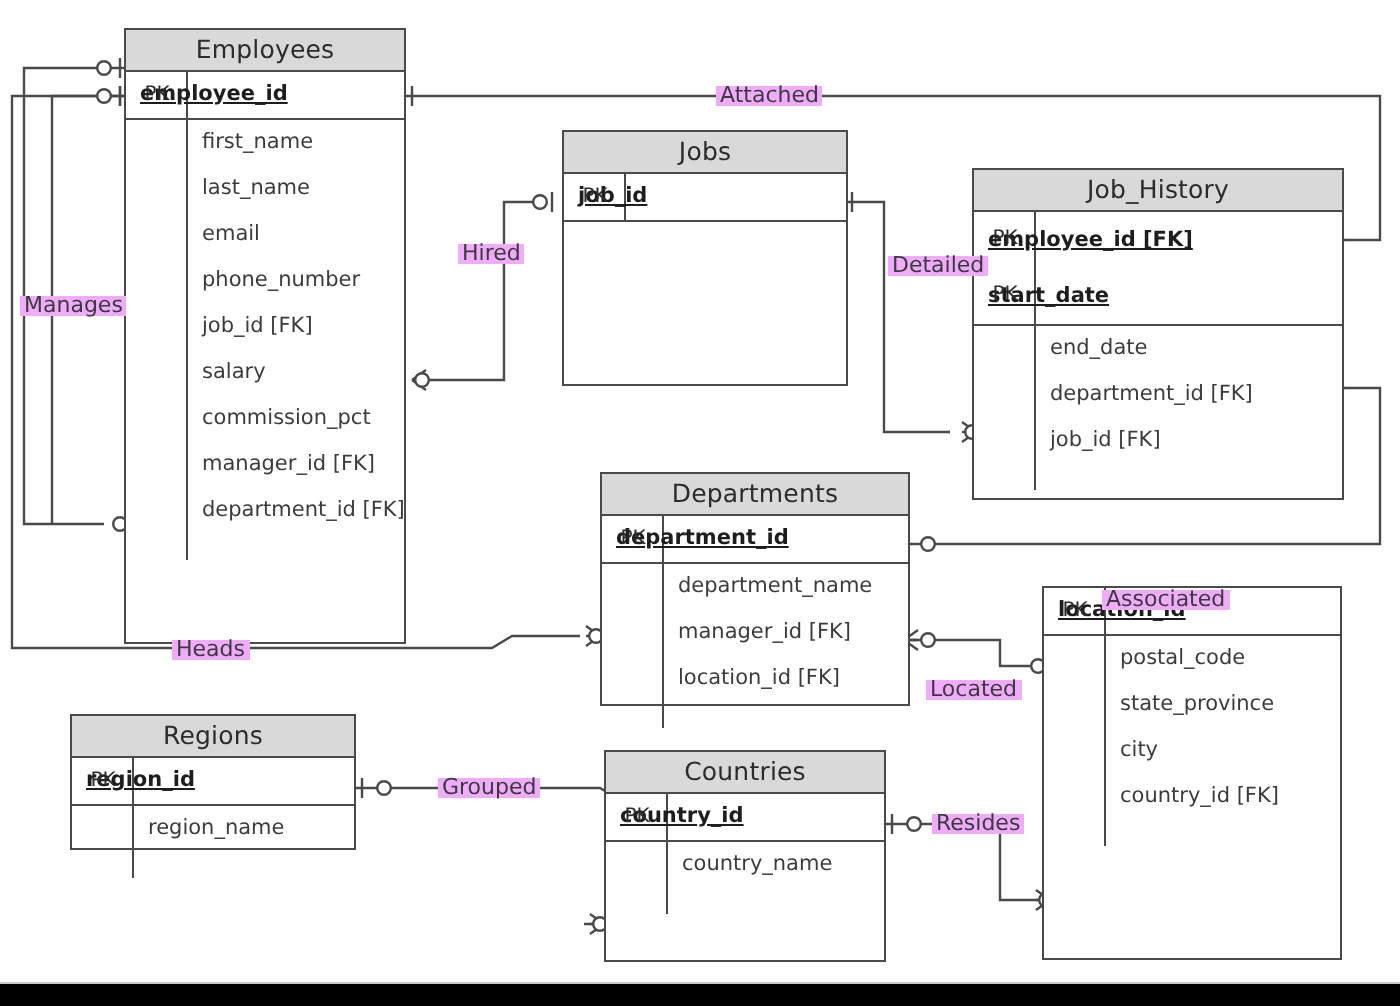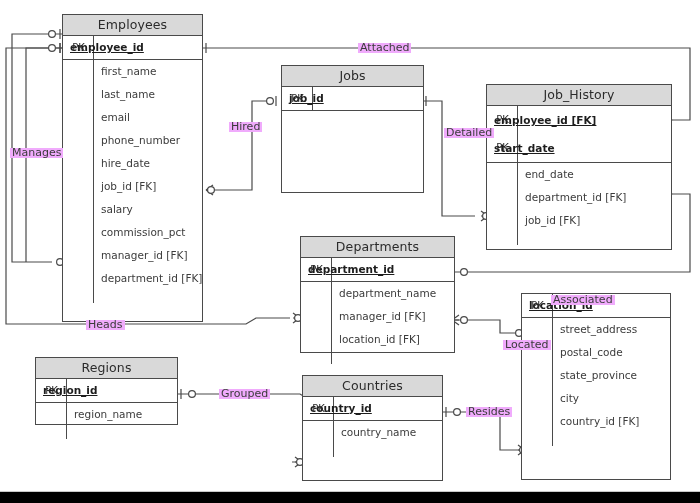--- a/index.html
+++ b/index.html
@@ -175,21 +175,20 @@
         <div class="row pk">
           <span class="pklabel">PK</span>
           <span class="fname">employee_id</span>
         </div>
       </div>
       <div class="rows">
         <div class="row"><span class="fname">first_name</span></div>
         <div class="row"><span class="fname">last_name</span></div>
         <div class="row"><span class="fname">email</span></div>
         <div class="row"><span class="fname">phone_number</span></div>
-        <div class="row"><span class="fname">hire_date</span></div>
         <div class="row"><span class="fname">job_id [FK]</span></div>
         <div class="row"><span class="fname">salary</span></div>
         <div class="row"><span class="fname">commission_pct</span></div>
         <div class="row"><span class="fname">manager_id [FK]</span></div>
         <div class="row"><span class="fname">department_id [FK]</span></div>
         <div class="bottompad"></div>
       </div>
     </div>
   </div>
 
@@ -251,21 +250,20 @@
   <div class="entity" id="ent-locations" style="left:521px;top:293px;width:150px;height:187px;">
     <div class="ent-body">
       <div class="keycol"></div>
       <div class="pkgrp">
         <div class="row pk">
           <span class="pklabel">PK</span>
           <span class="fname">location_id</span>
         </div>
       </div>
       <div class="rows">
-        <div class="row"><span class="fname">street_address</span></div>
         <div class="row"><span class="fname">postal_code</span></div>
         <div class="row"><span class="fname">state_province</span></div>
         <div class="row"><span class="fname">city</span></div>
         <div class="row"><span class="fname">country_id [FK]</span></div>
         <div class="bottompad"></div>
       </div>
     </div>
   </div>
 
   <div class="entity" id="ent-regions" style="left:35px;top:357px;width:143px;height:68px;">
@@ -301,19 +299,19 @@
       </div>
     </div>
   </div>
 
   <div class="relabel" style="left:10px;top:104px;margin-top:44px;">Manages</div>
   <div class="relabel" style="left:358px;top:43px;">Attached</div>
   <div class="relabel" style="left:229px;top:122px;">Hired</div>
   <div class="relabel" style="left:444px;top:128px;">Detailed</div>
   <div class="relabel" style="left:86px;top:320px;">Heads</div>
   <div class="relabel" style="left:551px;top:267px;margin-top:28px;">Associated</div>
-  <div class="relabel" style="left:463px;top:340px;margin-left:40px;">Located</div>
+  <div class="relabel" style="left:463px;top:340px;">Located</div>
   <div class="relabel" style="left:219px;top:389px;">Grouped</div>
   <div class="relabel" style="left:466px;top:407px;">Resides</div>
 
   <div class="hairline"></div>
   <div class="footerbar"></div>
 </div>
 
 </body></html>

